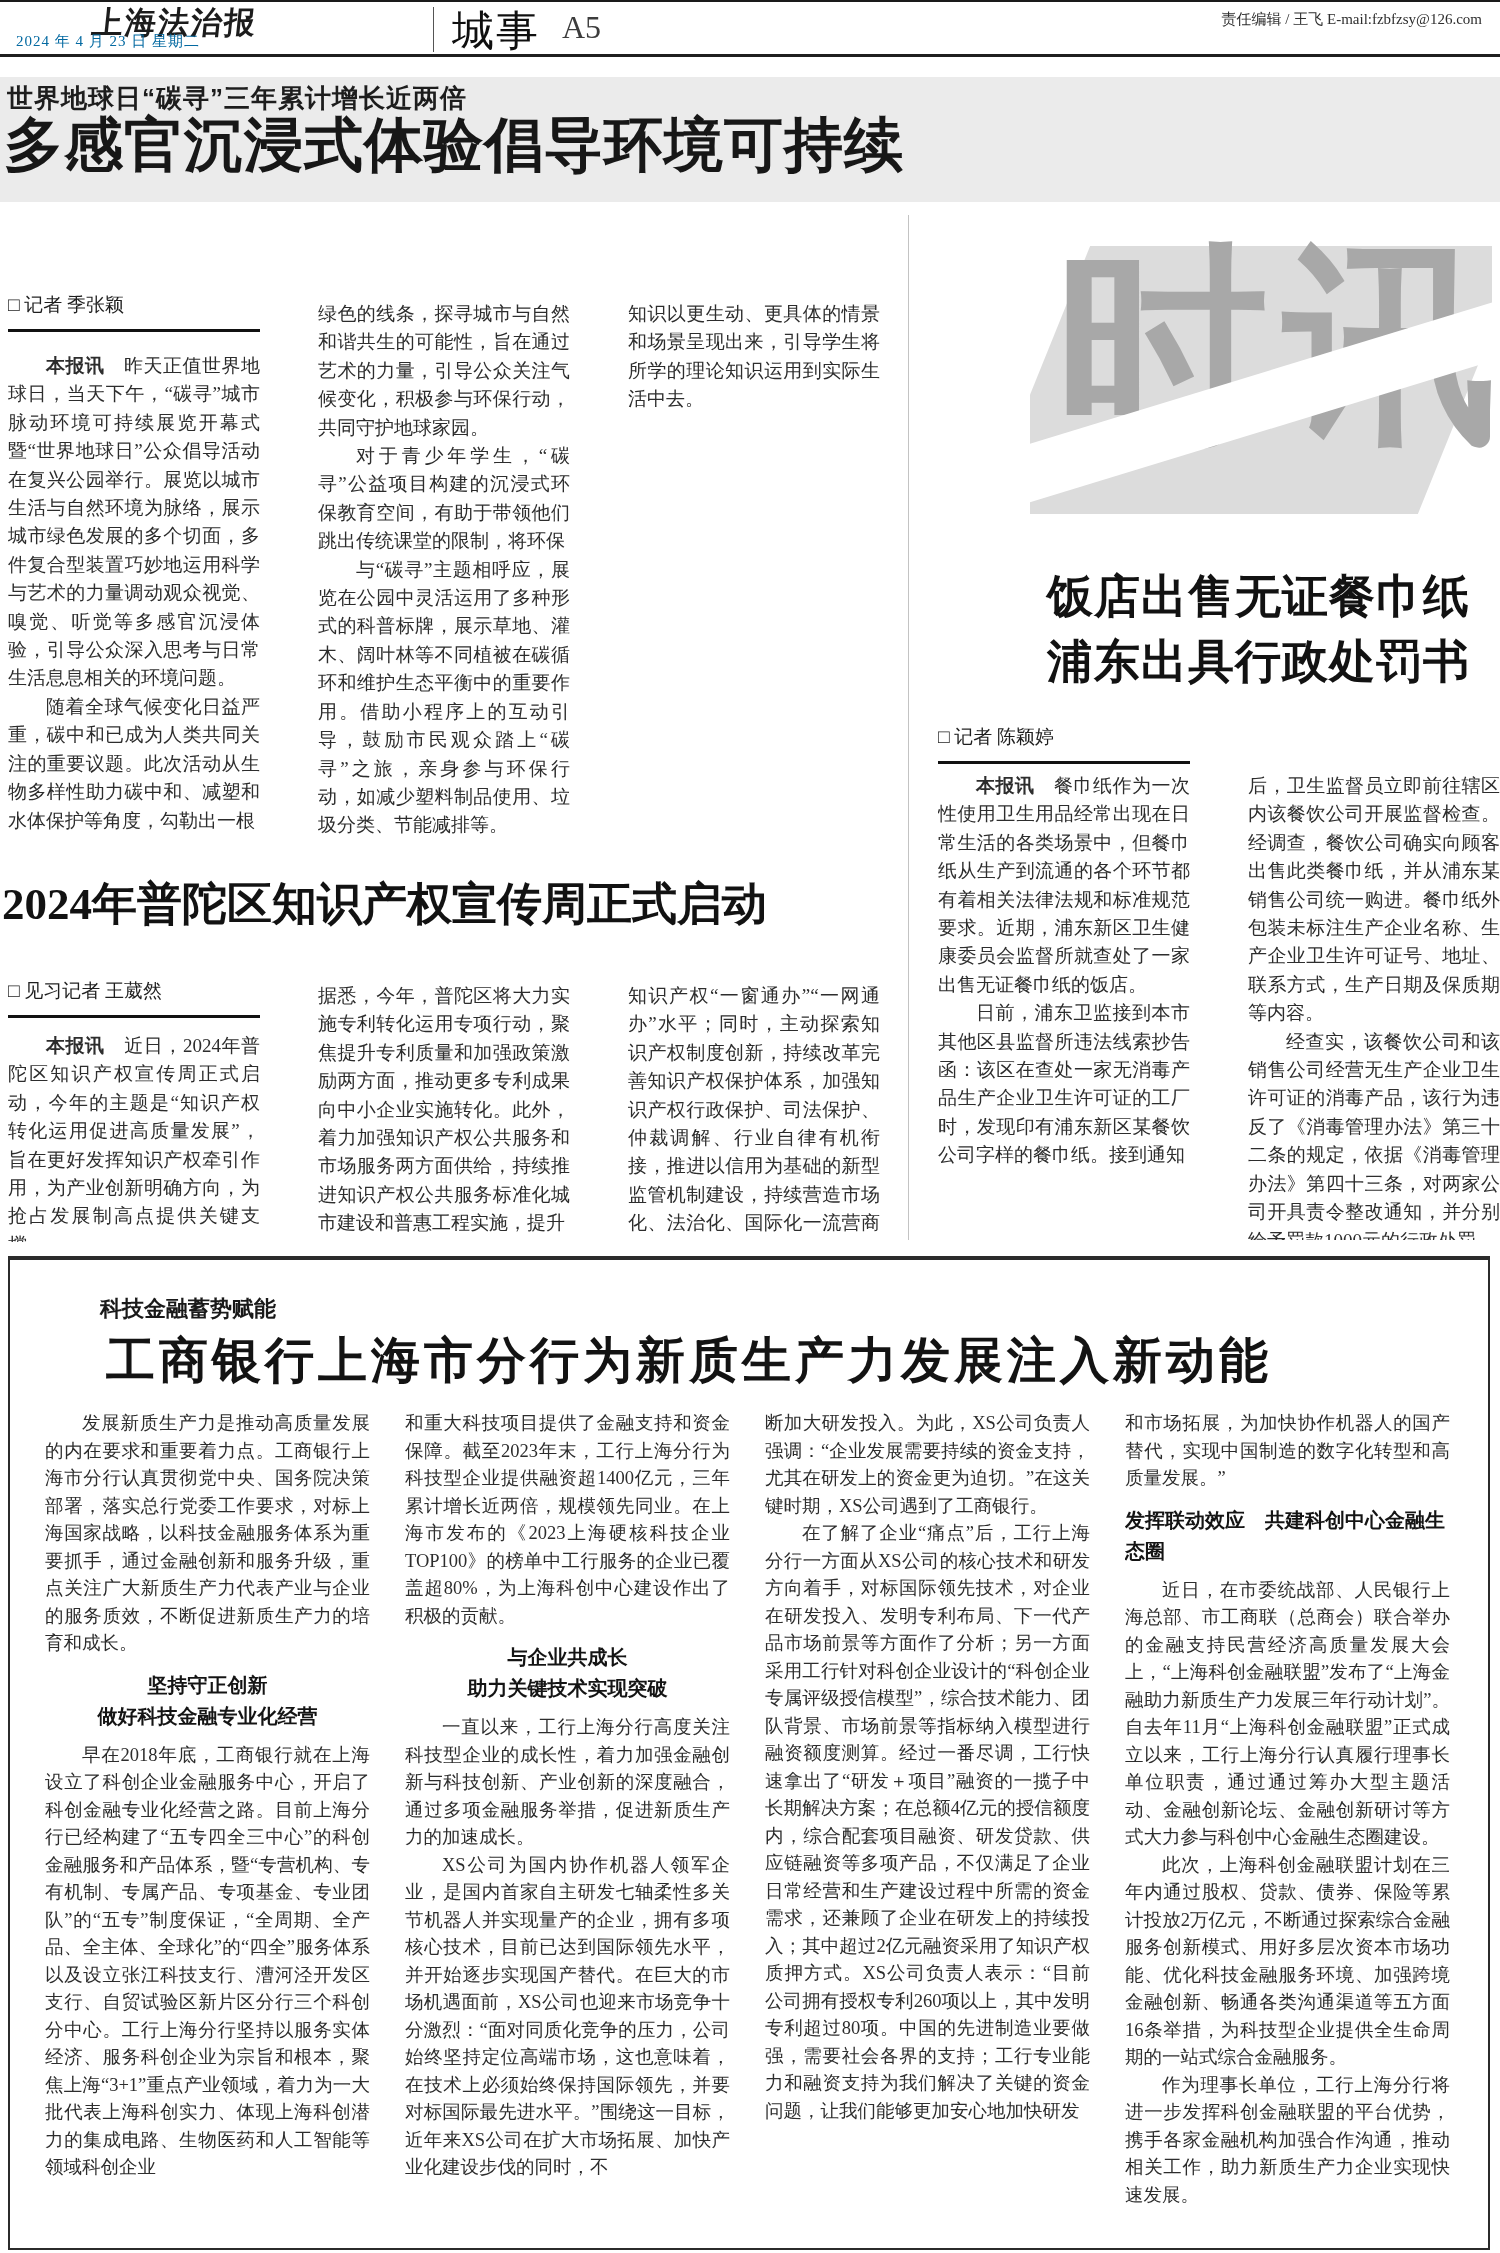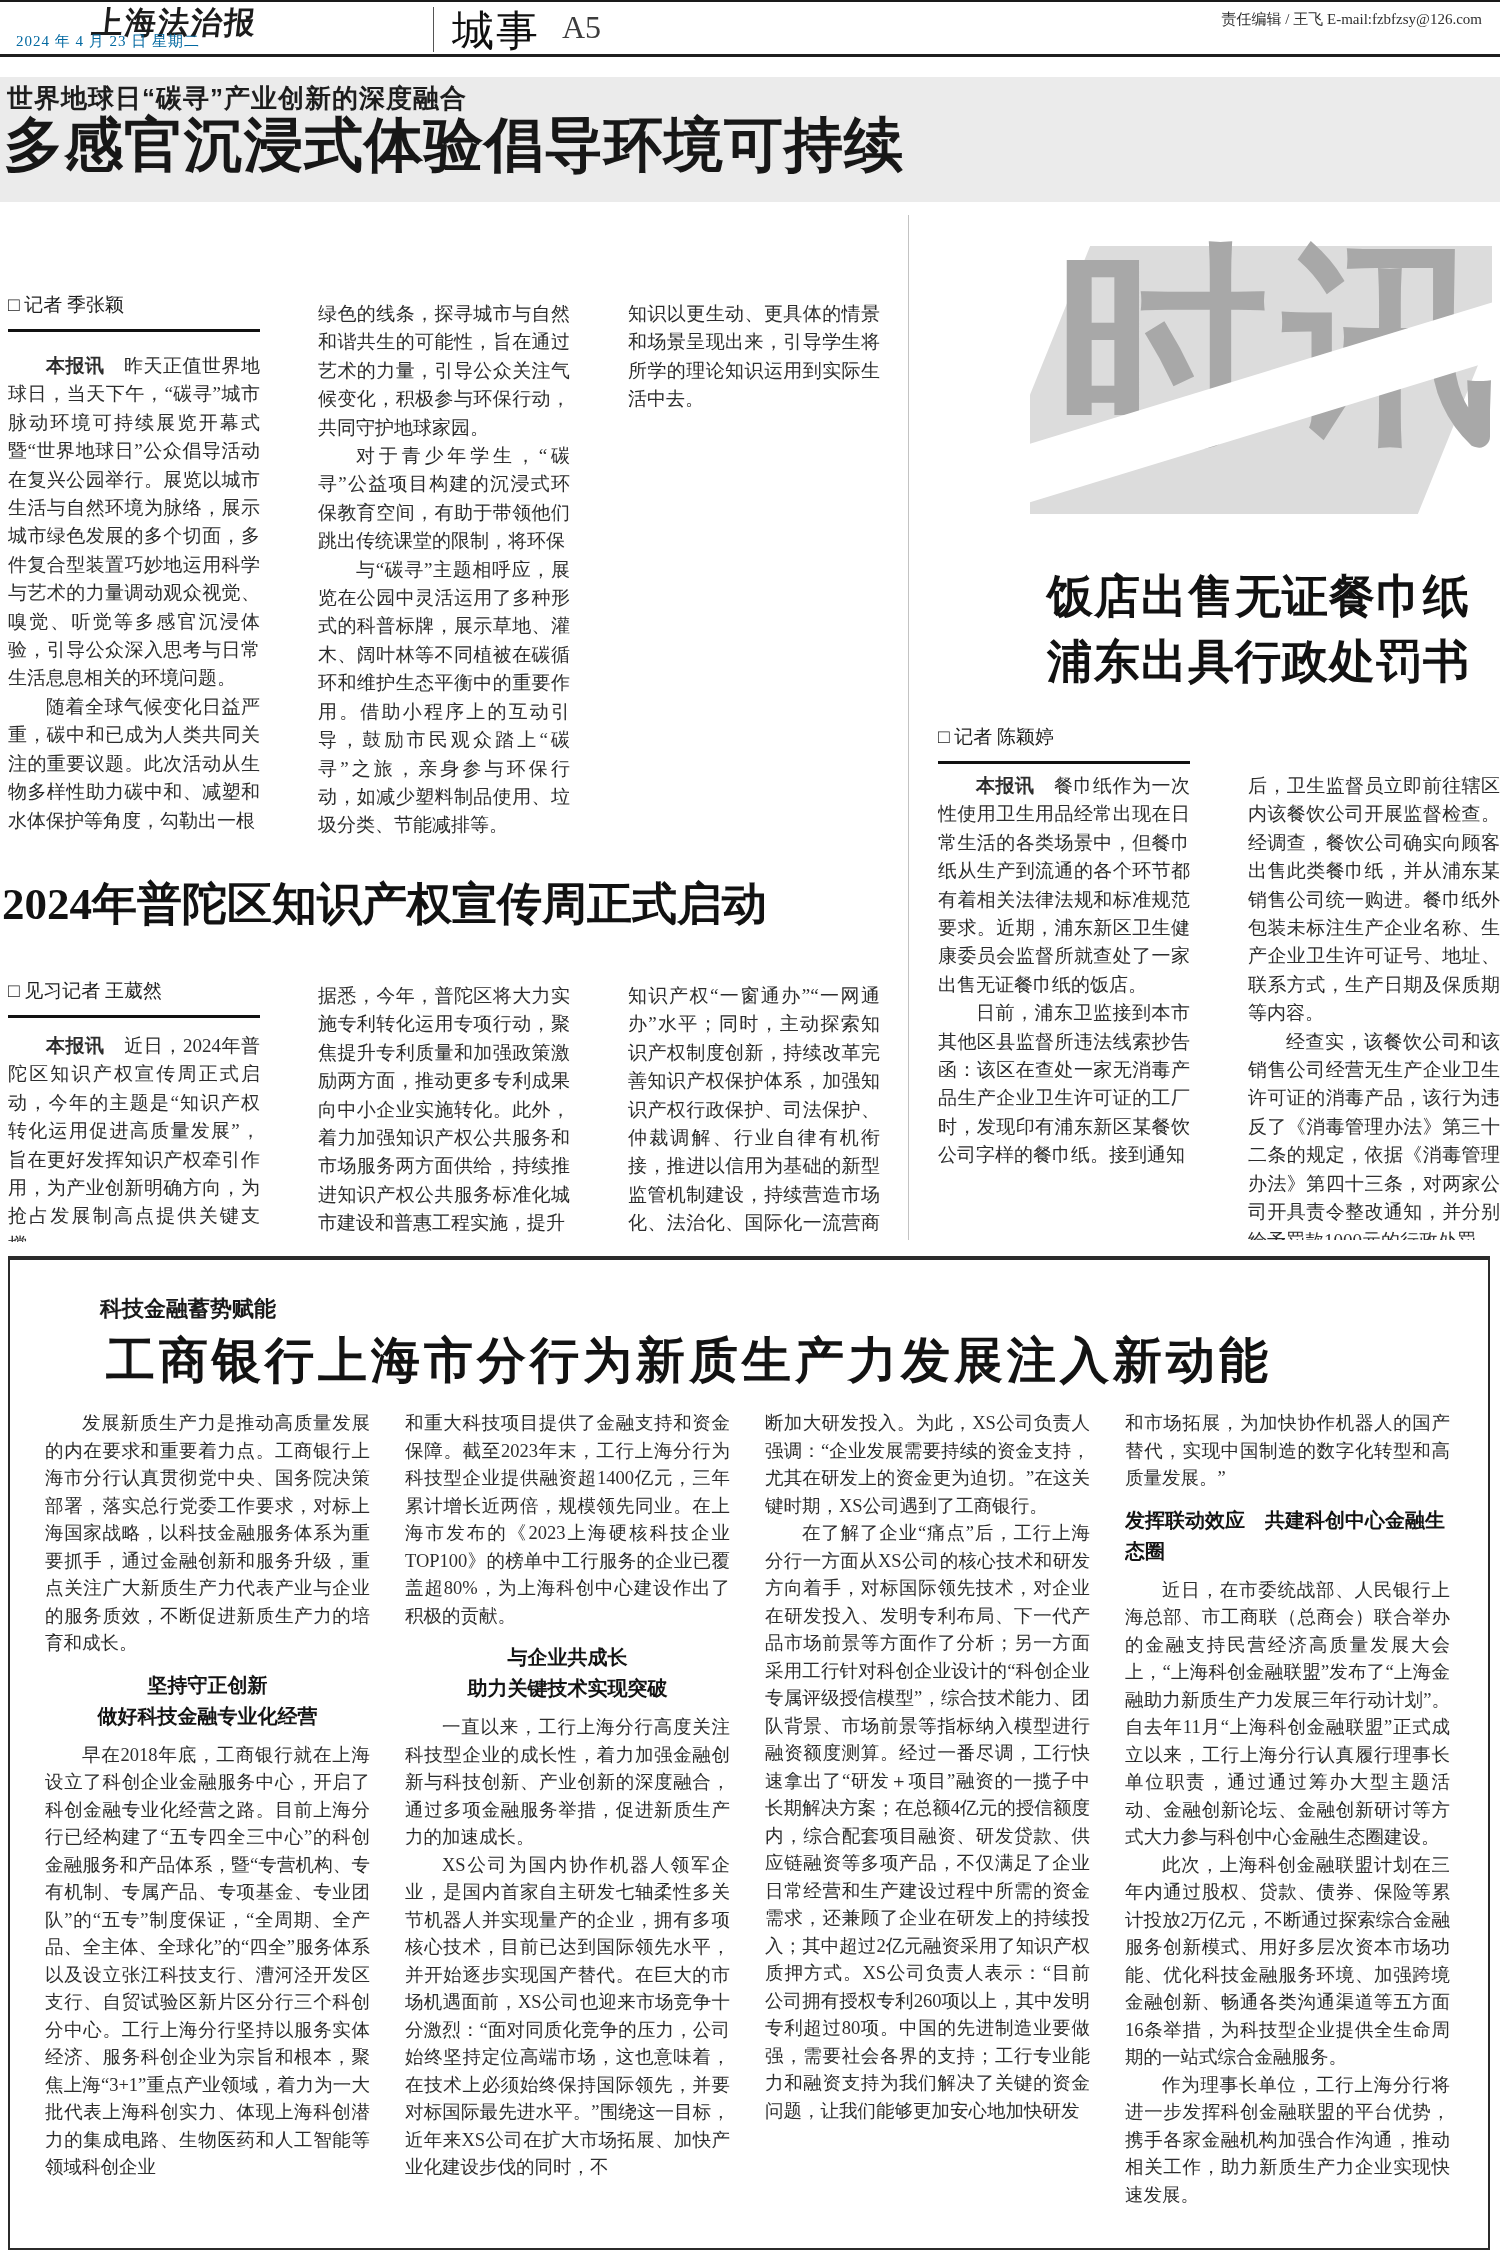--- a/index.html
+++ b/index.html
@@ -75,21 +75,21 @@
   <header class="masthead">
     <div class="logo">上海法治报</div>
     <div class="dateline">2024 年 4 月 23 日  星期二</div>
     <div class="mh-divider"></div>
     <div class="section">城事</div>
     <div class="pageno">A5</div>
     <div class="editor">责任编辑 / 王飞  E-mail:fzbfzsy@126.com</div>
   </header>
 
   <div class="band">
-    <div class="kicker">世界地球日“碳寻”产业创新的深度融合</div>
+    <div class="kicker">世界地球日“碳寻”三年累计增长近两倍</div>
     <h1 class="mainhead">多感官沉浸式体验倡导环境可持续</h1>
   </div>
 
   <div class="bylineblock" style="left:8px; top:292px;">
     <span>□ 记者 季张颖</span>
   </div>
   <div class="col" style="left:8px; top:352px; height:516px;">
       <p><b>本报讯</b>　昨天正值世界地球日，当天下午，“碳寻”城市脉动环境可持续展览开幕式暨“世界地球日”公众倡导活动在复兴公园举行。展览以城市生活与自然环境为脉络，展示城市绿色发展的多个切面，多件复合型装置巧妙地运用科学与艺术的力量调动观众视觉、嗅觉、听觉等多感官沉浸体验，引导公众深入思考与日常生活息息相关的环境问题。</p>
       <p>随着全球气候变化日益严重，碳中和已成为人类共同关注的重要议题。此次活动从生物多样性助力碳中和、减塑和水体保护等角度，勾勒出一根</p>
     </div>

